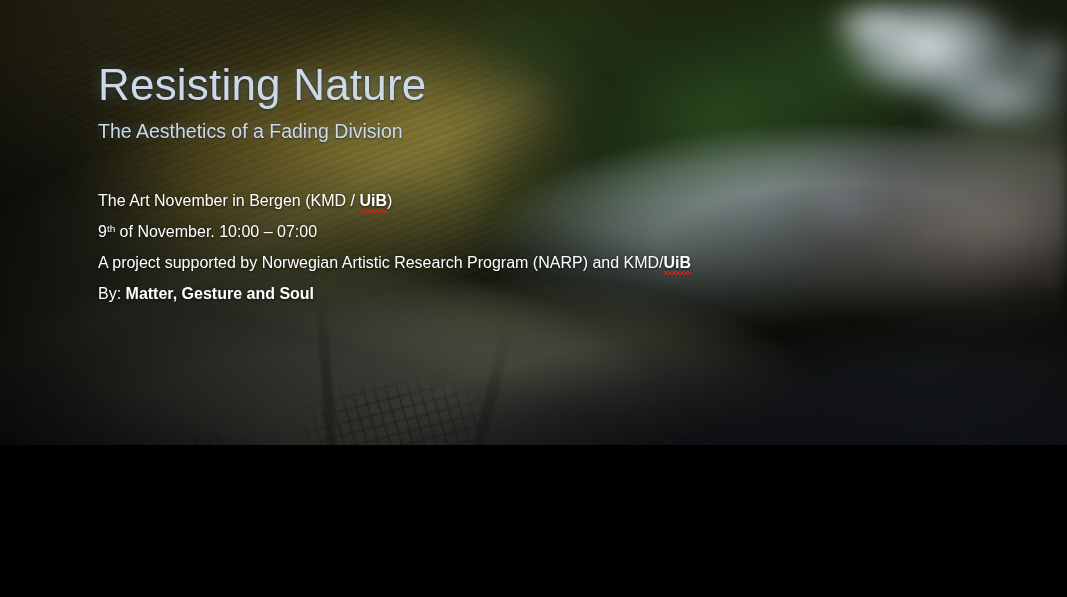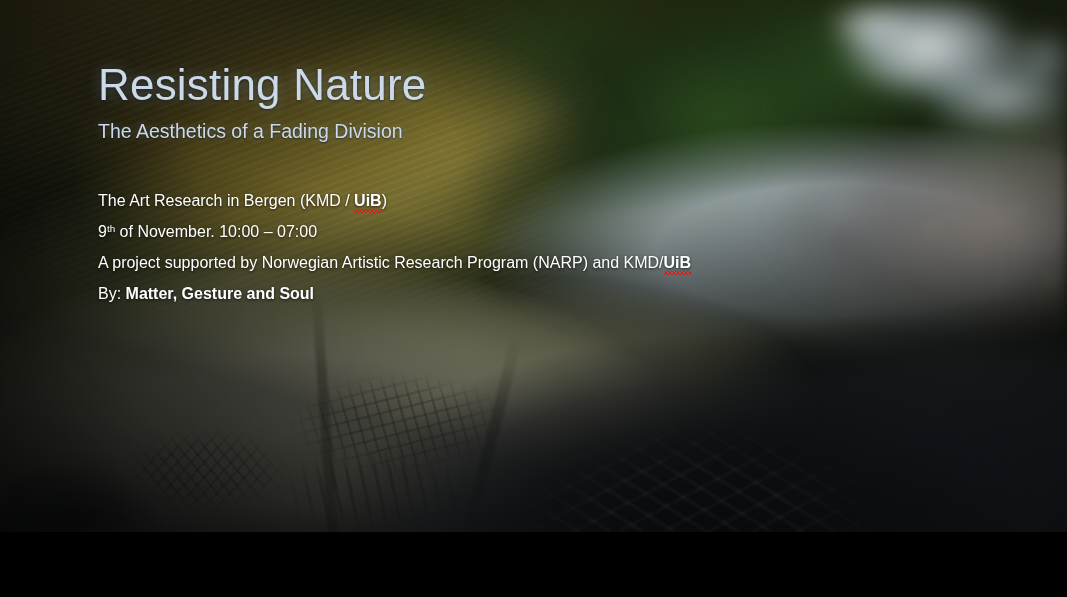--- a/index.html
+++ b/index.html
@@ -9,21 +9,21 @@
     background: #000;
   }
   body {
     font-family: "Liberation Sans", sans-serif;
   }
 
   
   #slide {
     position: relative;
     width: 1067px;
-    height: 532px;
+    height: 445px;
     overflow: hidden;
     background: #0c0f08;
     user-select: none;
   }
 
   
   .bg-layer {
     position: absolute;
     inset: 0;
     pointer-events: none;
@@ -372,21 +372,21 @@
   <div class="bg-layer" id="bg-right-strip"></div>
   <div class="bg-layer" id="bg-vignette"></div>
 
   <div id="text-block">
 
     <h1 id="slide-title">Resisting Nature</h1>
 
     <p id="slide-subtitle">The Aesthetics of a Fading Division</p>
 
     <ul id="detail-list">
-        <li><span>The Art Research in Bergen (KMD / </span><span class="misspelled">UiB</span><span>)</span></li>
+        <li><span>The Art November in Bergen (KMD / </span><span class="misspelled">UiB</span><span>)</span></li>
         <li><span>9</span><sup>th</sup><span> of November. 10:00 – 07:00</span></li>
         <li><span>A project supported by Norwegian Artistic Research Program (NARP) and KMD/</span><span class="misspelled">UiB</span></li>
         <li><span>By: </span><span class="bold-run">Matter, Gesture and Soul</span></li>
       </ul>
 
   </div>
 
 </div>
 
 </body></html>

